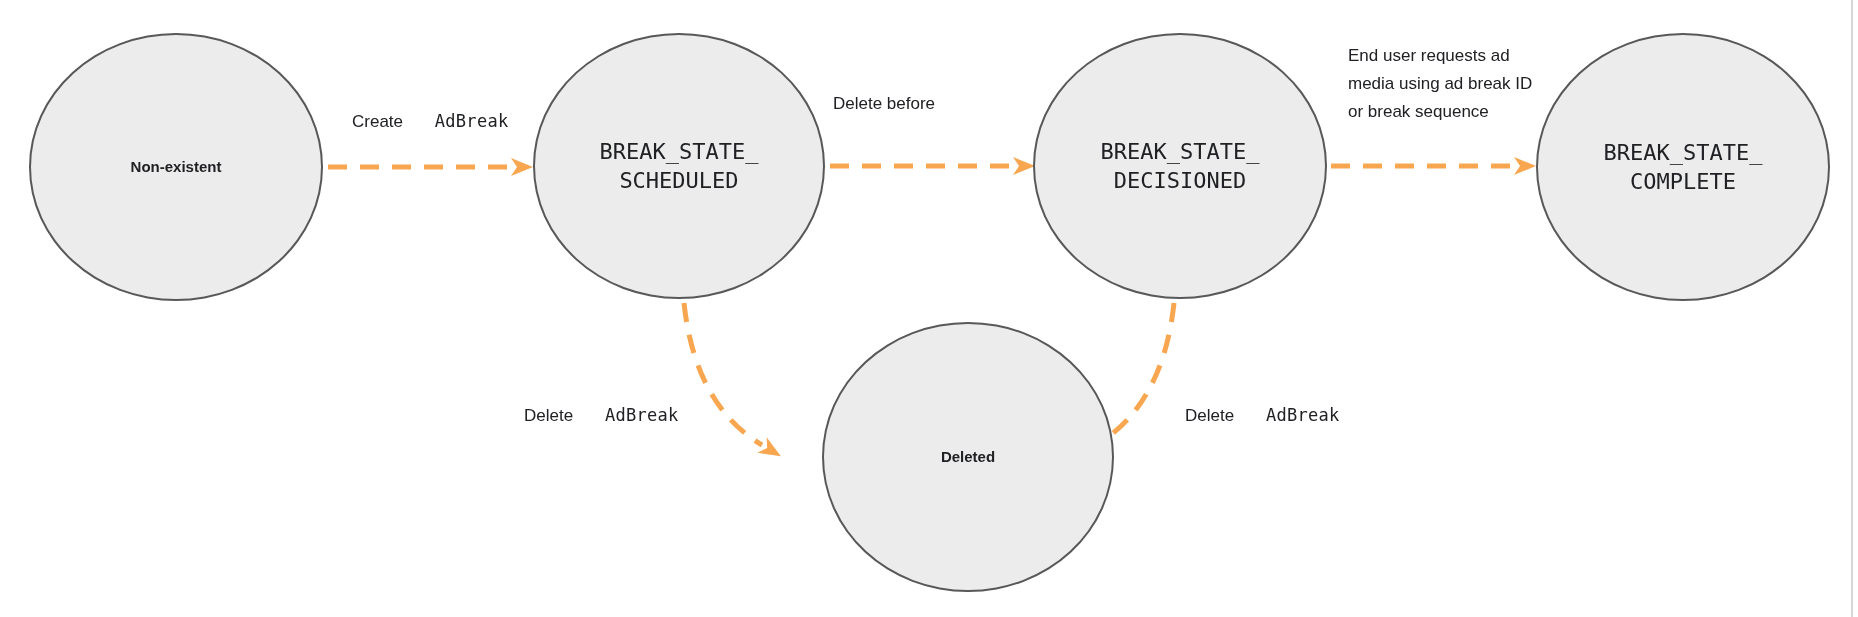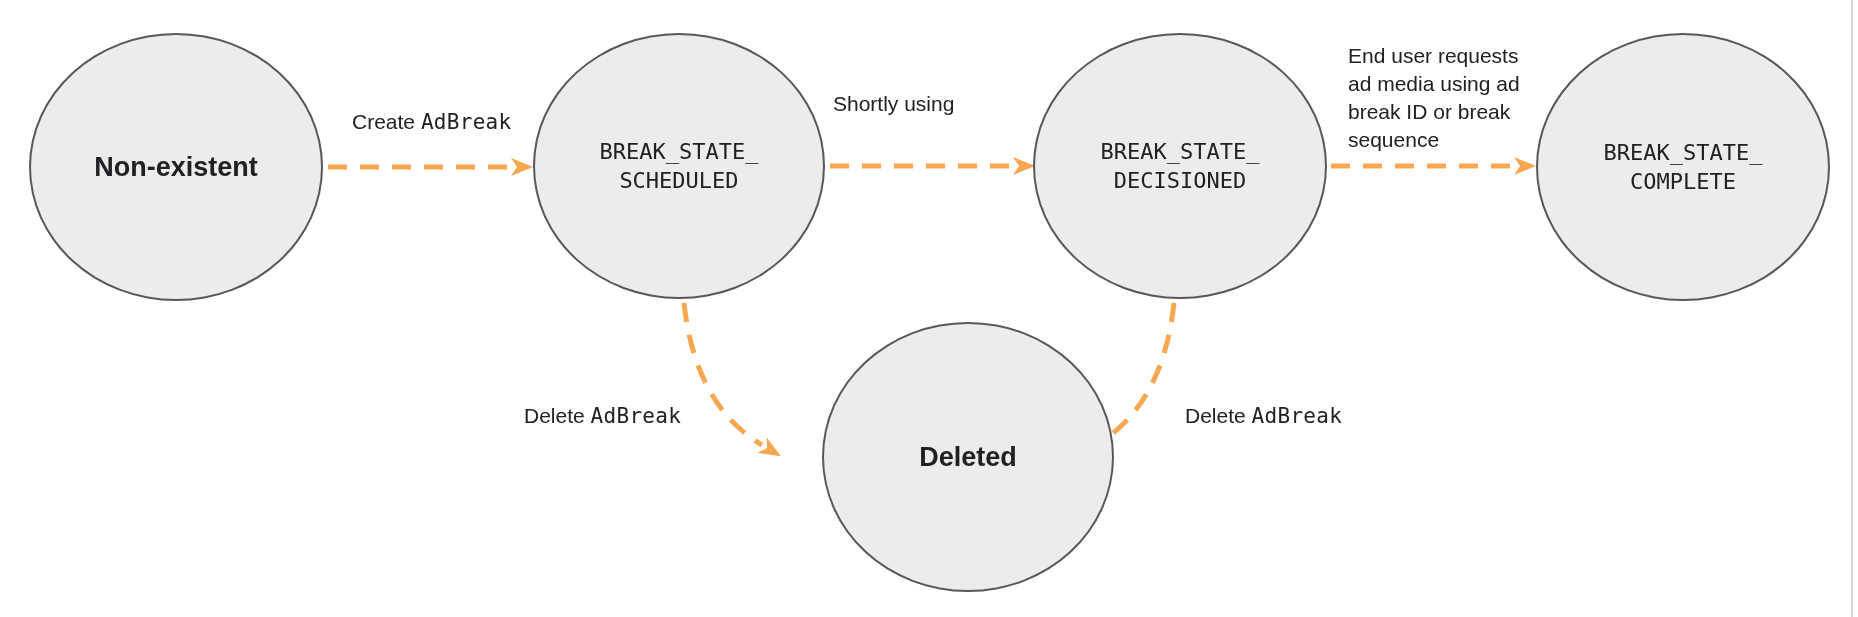--- a/index.html
+++ b/index.html
@@ -31,35 +31,36 @@
     box-sizing:border-box;
     background:var(--node-fill);
     border:2px solid var(--node-stroke);
     border-radius:50%;
     display:flex;align-items:center;justify-content:center;
     text-align:center;
   }
   .node-label{white-space:pre-line;}
   .node-label.sans{
     font-family:"Liberation Sans",sans-serif;
-    font-weight:bold;font-size:27px;line-height:28px;
+    font-weight:bold;font-size:15px;line-height:28px;
   }
   .node-label.mono{
     font-family:"DejaVu Sans Mono","Liberation Mono",monospace;
     font-weight:normal;font-size:22px;line-height:29px;
   }
   .edge-label{
     position:absolute;
-    font-size:21px;line-height:27px;
+    font-size:17px;line-height:27px;
     white-space:nowrap;
   }
   .edge-label.wrap{white-space:normal;line-height:28px;}
   .code{
     font-family:"DejaVu Sans Mono","Liberation Mono",monospace;
     letter-spacing:0.3px;
+    margin-left:27px;
   }
   .code.block{display:block;}
   .right-rule{
     position:absolute;top:0;right:5px;width:2px;height:617px;
     background:var(--rule);
   }
 </style>
 </head>
 <body>
 
@@ -99,21 +100,21 @@
 
   <div class="node" style="left:822px;top:322px;width:292px;height:270px;">
     <span class="node-label sans">Deleted</span>
   </div>
 
   <div class="edge-label" style="left:352px;top:108px;">
     <span>Create </span><span class="code">AdBreak</span>
   </div>
 
   <div class="edge-label" style="left:833px;top:90px;">
-    <span style="display:block">Shortly using</span>
+    <span style="display:block">Delete before</span>
   </div>
 
   <div class="edge-label wrap" style="left:1348px;top:42px;width:186px;">
     <span>End user requests ad media using ad break ID or break sequence</span>
   </div>
 
   <div class="edge-label" style="left:524px;top:402px;">
     <span>Delete </span><span class="code">AdBreak</span>
   </div>
 

